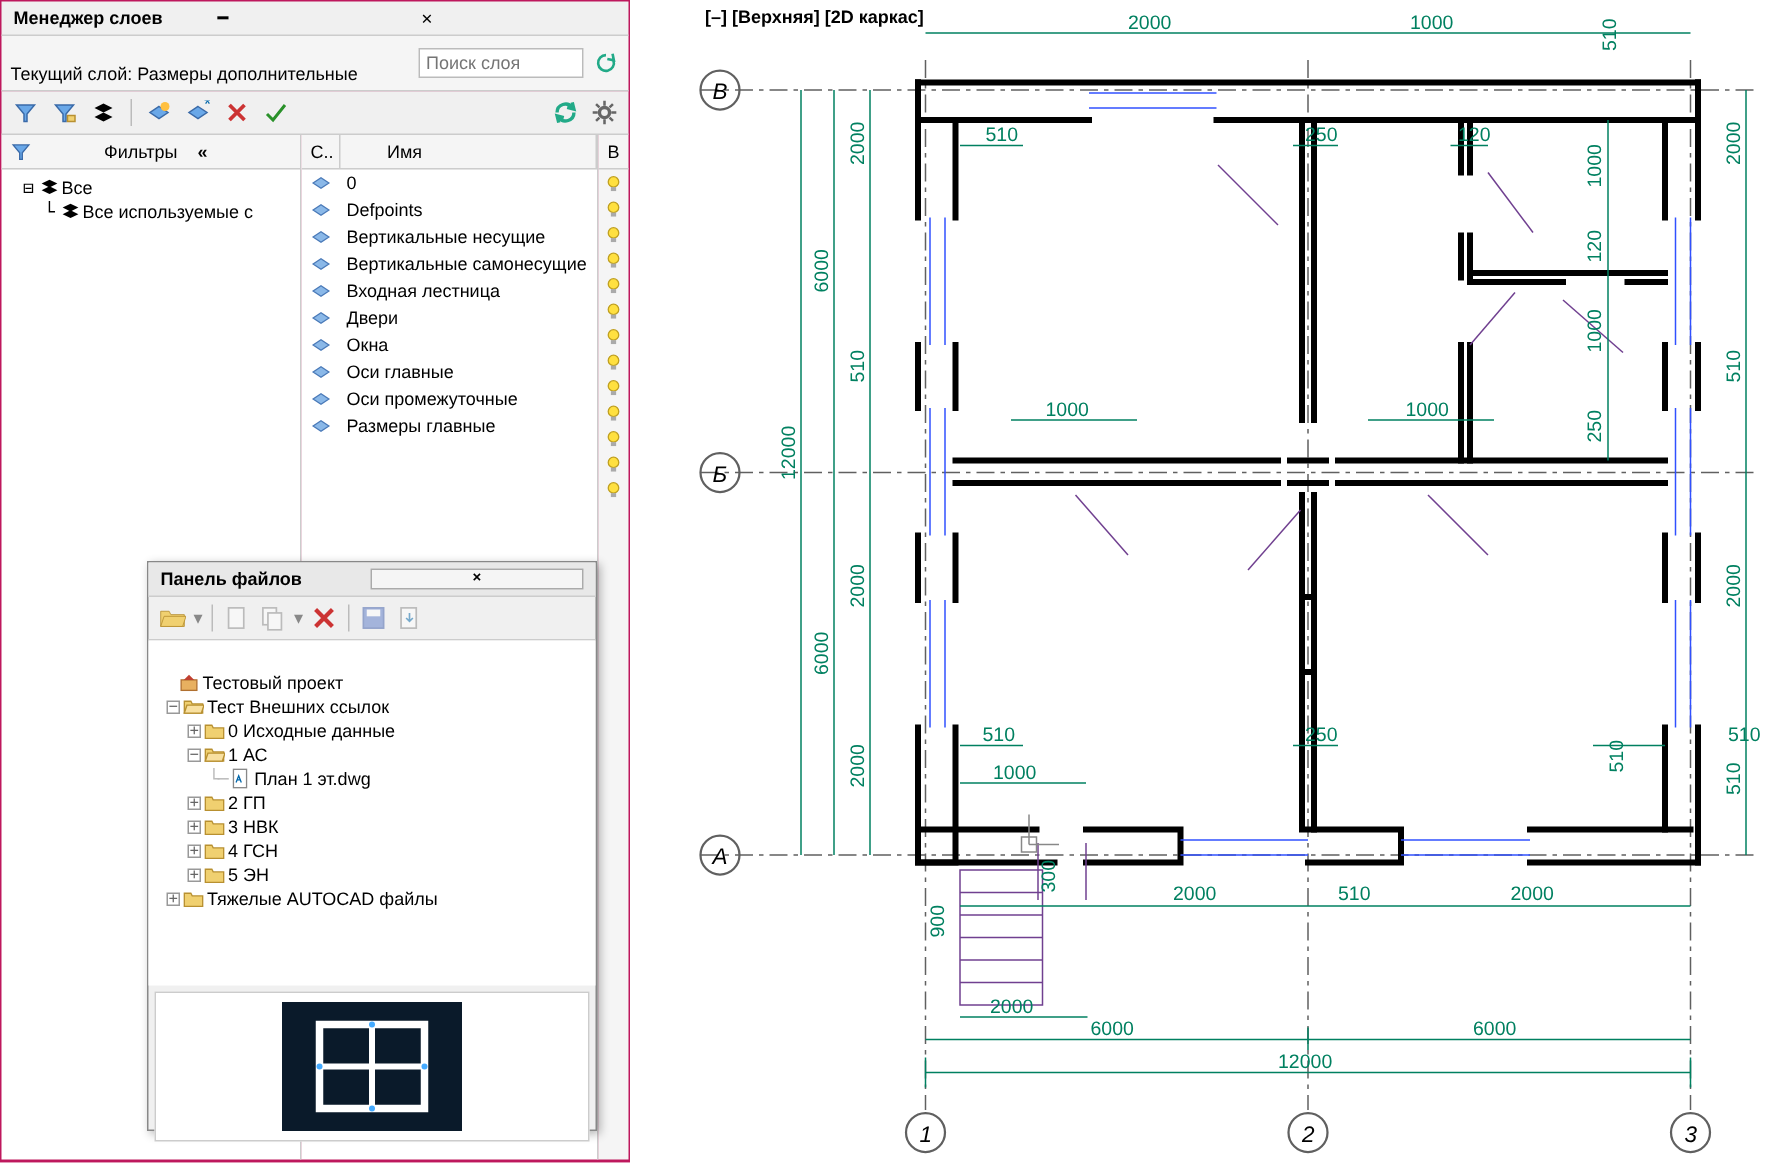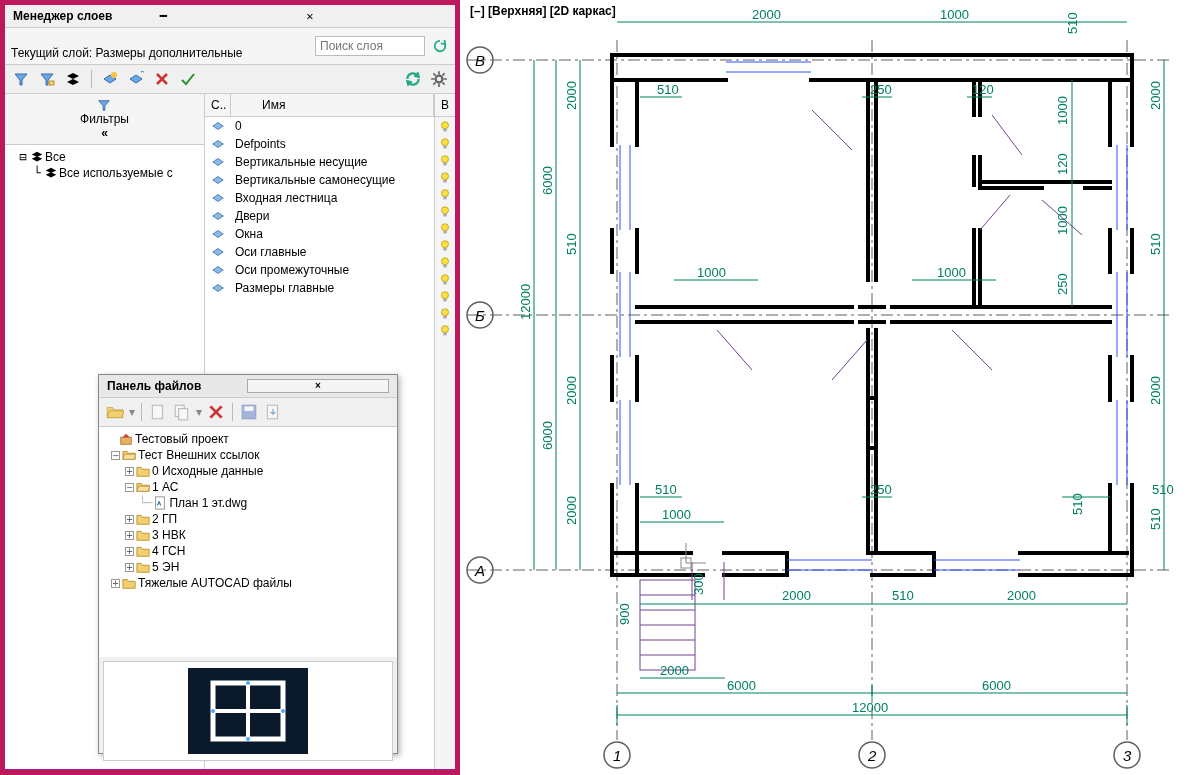--- a/index.html
+++ b/index.html
@@ -1,36 +1,36 @@
 <!DOCTYPE html>
 <html><head>
 <meta charset="utf-8">
 <style>
 * { box-sizing: border-box; margin: 0; padding: 0; font-family: "Segoe UI", Tahoma, sans-serif; font-size: 12px; }
 body { background: #fff; width: 1194px; height: 775px; overflow: hidden; position: relative; }
 
 
-.layer-panel { position: absolute; left: 0; top: 0; width: 460px; height: 775px; border: 5px solid #be185d; background: #a21caf; }
+.layer-panel { position: absolute; left: 0; top: 0; width: 420px; height: 775px; border: 1px solid #be185d; background: #be185d; }
 .lp-title { display: flex; align-items: center; padding: 4px 8px; background: #f0f0f0; border-bottom: 1px solid #ccc; }
 .lp-title span { flex: 1; font-weight: bold; }
 .lp-ctrl { cursor: pointer; margin-left: 6px; font-family: monospace; font-weight: bold; }
 .lp-curr { display: flex; align-items: center; padding: 4px 6px; border-bottom: 1px solid #ccc; background: #f5f5f5; }
 .lp-curr .label { flex: 1; margin-top: 14px; }
 .lp-search { width: 110px; padding: 2px 4px; color: #999; border: 1px solid #bbb; background: #fff; }
 .lp-refresh { width: 18px; height: 18px; margin-left: 6px; display: flex; align-items: center; justify-content: center; cursor: pointer; }
 .lp-refresh svg { width: 14px; height: 14px; }
 
 .lp-toolbar { display: flex; align-items: center; padding: 4px 6px; border-bottom: 1px solid #ccc; background: #f0f0f0; gap: 6px; }
 .tb-btn { width: 20px; height: 20px; display: flex; align-items: center; justify-content: center; border: 1px solid transparent; cursor: pointer; }
 .tb-sep { width: 1px; height: 18px; background: #bbb; margin: 0 2px; }
 .tb-spacer { flex: 1; }
 
 .lp-body { display: flex; height: calc(100% - 90px); }
 .lp-filters { width: 200px; border-right: 1px solid #ccc; background: #fff; overflow: hidden; }
-.lp-fhead { display: flex; align-items: center; padding: 4px 6px; border-bottom: 1px solid #ccc; background: #f5f5f5; flex-direction: column; }
+.lp-fhead { display: flex; align-items: center; padding: 4px 6px; border-bottom: 1px solid #ccc; background: #f5f5f5; }
 .lp-fhead span { flex: 1; }
 .lp-fhead .collapse { cursor: pointer; font-weight: bold; }
 .lp-ftree { padding: 4px 2px; }
 .ftree-row { display: flex; align-items: center; padding: 1px 0; cursor: pointer; white-space: nowrap; }
 .ftree-row .exp { width: 12px; text-align: center; font-family: monospace; }
 .ftree-row .ico { width: 16px; display: flex; align-items: center; justify-content: center; }
 .ftree-row .ico svg { width: 14px; height: 14px; }
 .indent1 { padding-left: 10px; }
 .indent2 { padding-left: 24px; }
 
@@ -56,21 +56,21 @@
 .fp-title span { flex: 1; font-weight: bold; }
 .fp-close { width: 16px; height: 14px; border: 1px solid #aaa; text-align: center; line-height: 12px; cursor: pointer; font-size: 10px; background: #f5f5f5; }
 .fp-toolbar { display: flex; align-items: center; padding: 4px 6px; border-bottom: 1px solid #ccc; gap: 4px; }
 .fp-tree { padding: 4px 4px; background: #fff; height: 230px; overflow: hidden; }
 .fprow { display: flex; align-items: center; padding: 1px 0; white-space: nowrap; cursor: pointer; }
 .fprow .exp { width: 12px; text-align: center; font-family: monospace; font-size: 10px; color: #666; border: 1px solid transparent; }
 .fprow .exp.box { border: 1px solid #999; width: 9px; height: 9px; line-height: 8px; background: #fff; }
 .fprow .ico { width: 18px; display: flex; align-items: center; justify-content: center; }
 .fprow .ico svg { width: 14px; height: 14px; }
 .fprow .conn { color: #bbb; font-family: monospace; letter-spacing: -1px; }
-.fp-ind1 { padding-left: 2px; }
+.fp-ind1 { padding-left: 2px; margin-top: 16px; }
 .fp-ind2 { padding-left: 8px; }
 .fp-ind3 { padding-left: 22px; }
 .fp-ind4 { padding-left: 36px; }
 .fp-preview { margin: 4px; border: 1px solid #ccc; height: 100px; display: flex; align-items: center; justify-content: center; background: #fff; }
 .fp-thumb { width: 120px; height: 86px; background: #0a1a2a; position: relative; }
 
 
 .viewport { position: absolute; left: 462px; top: 0; width: 732px; height: 775px; background: #fff; }
 .vp-label { position: absolute; left: 8px; top: 4px; font-weight: bold; }
 .vp-svg { position: absolute; left: 0; top: 0; width: 100%; height: 100%; }

